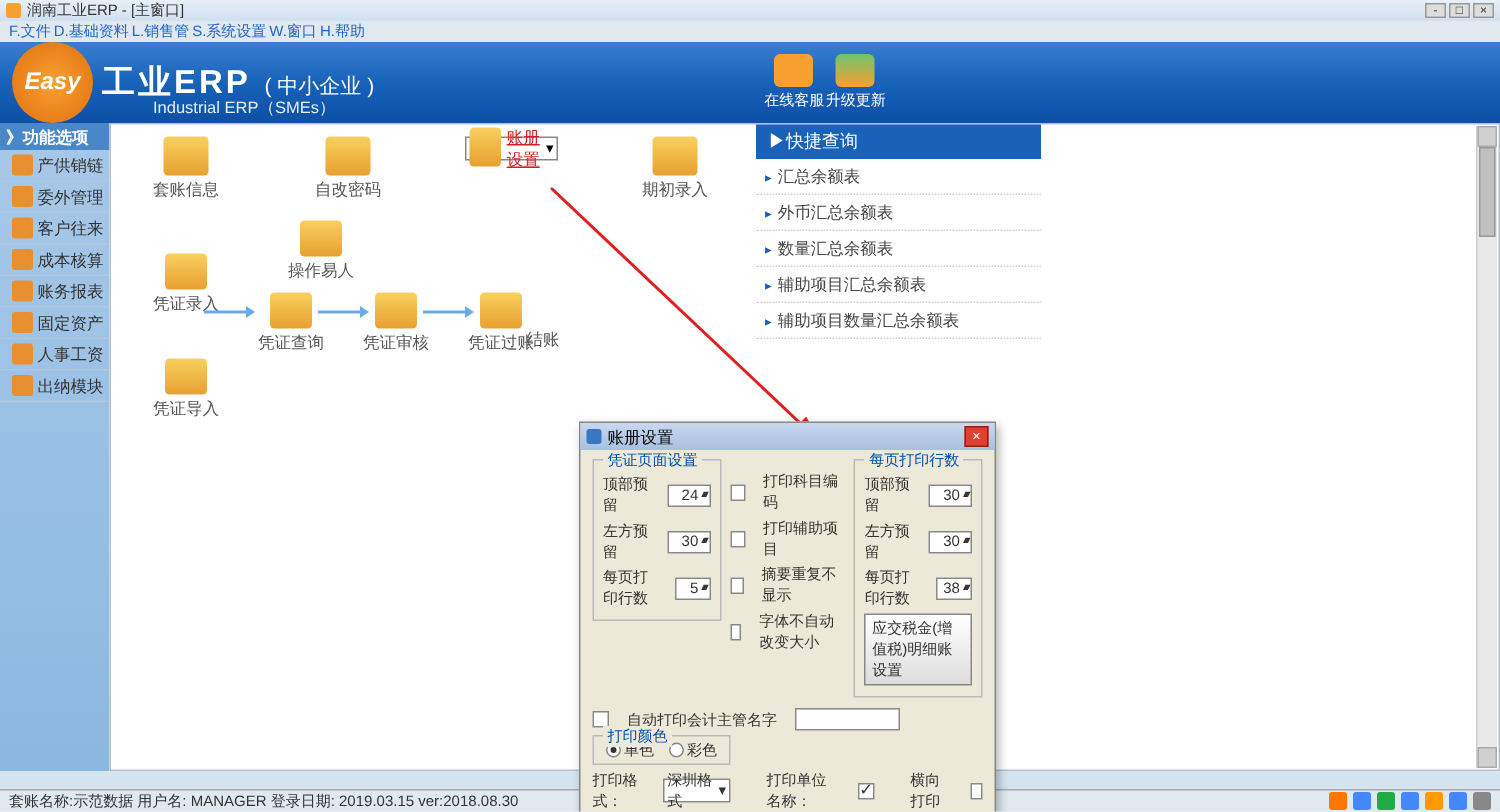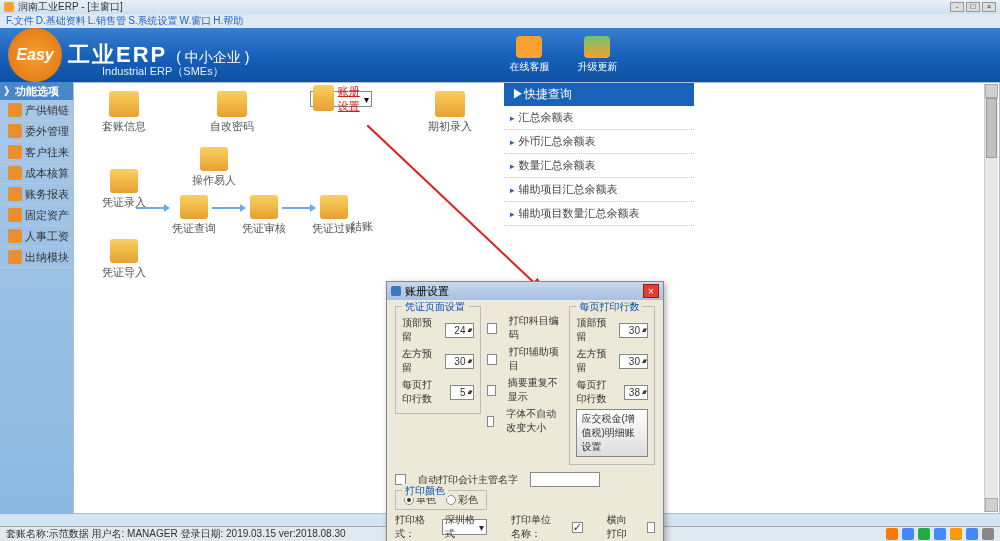--- a/index.html
+++ b/index.html
@@ -9,21 +9,21 @@
 .titlebar .winbtns { margin-left:auto; display:flex; gap:2px; }
 .titlebar .winbtn { width:14px; height:10px; background:#ddd; border:1px solid #999; font-size:8px; text-align:center; line-height:8px; }
 
 .menubar { height:14px; background:#e0e8f0; display:flex; gap:2px; padding:0 6px; font-size:10px; color:#2266cc; align-items:center; }
 
 .banner { height:54px; background:linear-gradient(180deg,#3a7fcf 0%,#1862ba 50%,#0d50a5 100%); display:flex; align-items:center; padding-left:8px; color:#fff; position:relative; }
 .banner .logo { width:54px; height:54px; background:radial-gradient(circle,#f8a030,#e07010); border-radius:50%; display:flex; align-items:center; justify-content:center; font-weight:bold; font-size:16px; color:#fff; margin-right:6px; font-style:italic; }
 .banner .title1 { font-size:22px; font-weight:bold; letter-spacing:2px; }
 .banner .title2 { font-size:14px; margin-left:6px; }
 .banner .subtitle { font-size:11px; opacity:.9; position:absolute; left:102px; top:36px; }
-.banner .rbtns { margin-left:260px; display:flex; gap:28px; }
+.banner .rbtns { margin-left:260px; display:flex; gap:1px; }
 .banner .rbtn { text-align:center; font-size:10px; }
 .banner .ricon { width:26px; height:22px; background:#f8a030; border-radius:4px; margin:0 auto 2px; }
 .banner .ricon2 { width:26px; height:22px; background:linear-gradient(#6ec46e,#f8a030); border-radius:4px; margin:0 auto 2px; }
 
 .workspace { display:flex; height:432px; }
 
 .sidebar { width:73px; background:linear-gradient(#a8c8e8,#8bb8e0); }
 .side-hdr { height:18px; background:#4888c8; color:#fff; font-size:11px; display:flex; align-items:center; padding-left:4px; font-weight:bold; }
 .side-item { height:21px; display:flex; align-items:center; padding-left:4px; font-size:11px; color:#333; border-bottom:1px solid #b0c8e0; cursor:pointer;justify-content:center; }
 .side-icon { width:14px; height:14px; background:#e89030; border-radius:2px; margin-right:3px; flex-shrink:0; }

